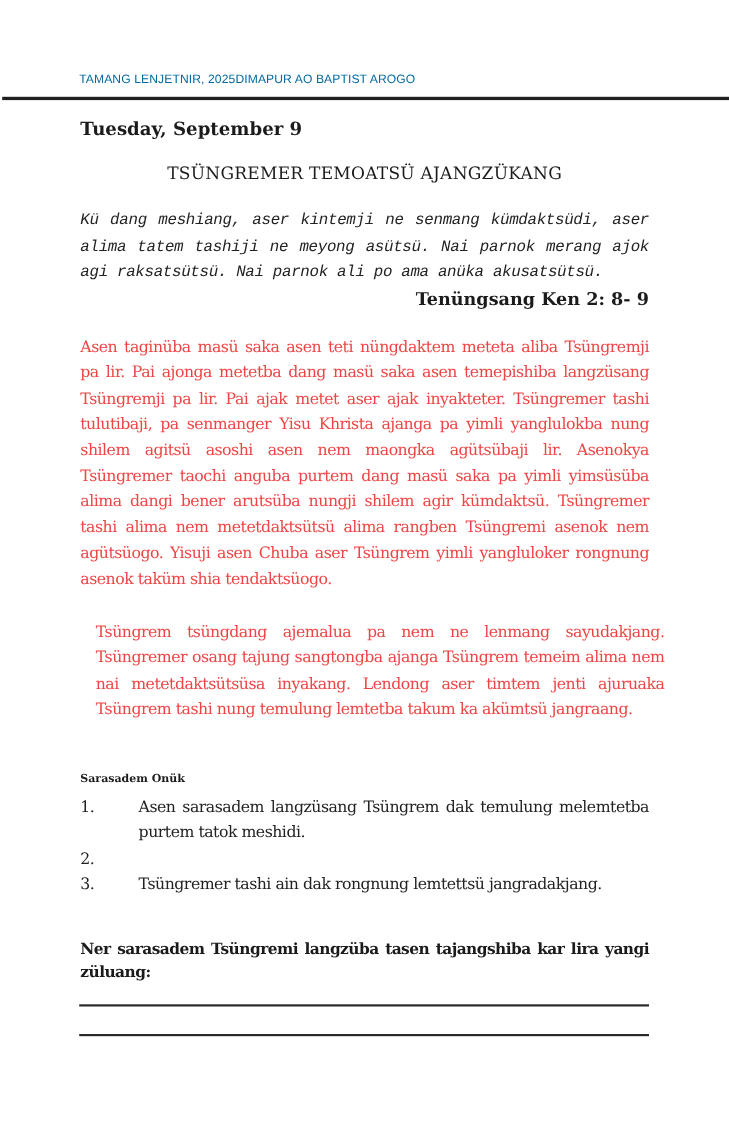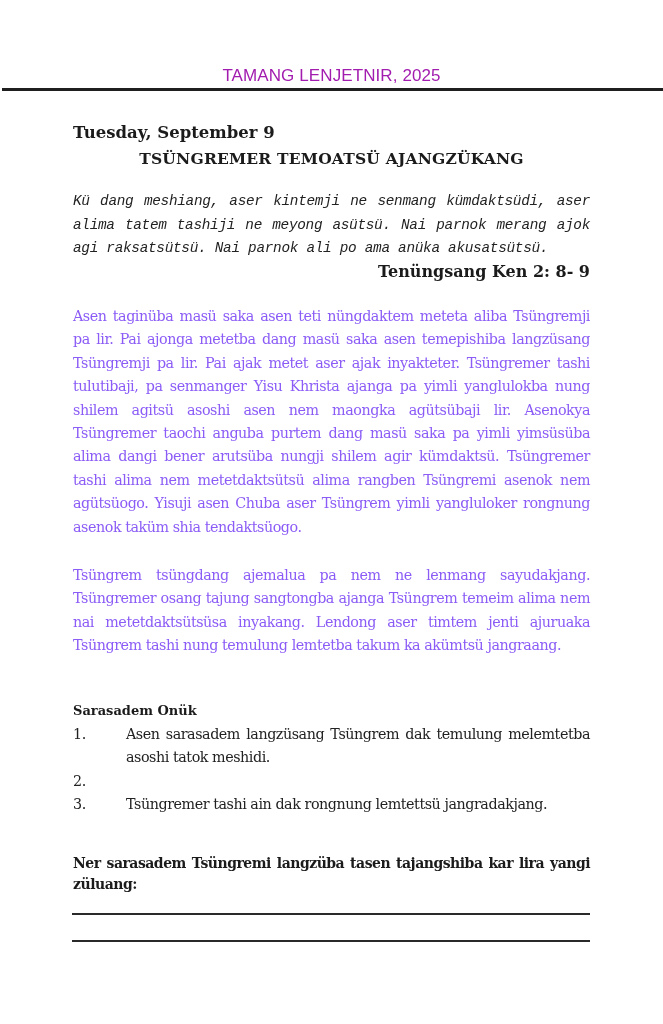--- a/index.html
+++ b/index.html
@@ -1,51 +1,51 @@
 <!DOCTYPE html>
 <html><head>
   <meta charset="utf-8">
   <style>
     html, body { margin: 0; padding: 0; background: #ffffff; }
     body { width: 663px; height: 1024px; position: relative; overflow: hidden; color: #1e1e1e; }
     .header {
       position: absolute; left: 72px; right: 72px; top: 66px;
-      display: flex; justify-content: center;
-      font-family: "Liberation Sans", sans-serif; font-size: 17px; letter-spacing: 0.1px; color: #a21caf;
+      display: flex; justify-content: flex-start;
+      font-family: "Liberation Sans", sans-serif; font-size: 11px; letter-spacing: 0.1px; color: #0369a1;
     }
     .rule {
       position: absolute; left: 2px; right: 0px; top: 88px; height: 3px; background: #1f1f1f;
     }
     .date {
-      position: absolute; left: 73px; top: 123px;
+      position: absolute; left: 73px; top: 108px;
       font-family: "DejaVu Serif", serif; font-weight: bold; font-size: 16.5px; color: #1b1b1b;
     }
     .title {
       position: absolute; left: 72px; right: 72px; top: 149px; text-align: center;
-      font-family: "DejaVu Serif", serif; font-weight: bold; font-size: 15.5px; letter-spacing: 0.2px; color: #1b1b1b;
+      font-family: "DejaVu Serif", serif; font-weight: normal; font-size: 15.5px; letter-spacing: 0.2px; color: #1b1b1b;
     }
     .verse {
       position: absolute; left: 73px; width: 517px; top: 190px;
       font-family: Liberation Mono, monospace; font-style: italic; font-size: 14.4px; line-height: 23.5px;
       text-align: justify; color: #222; letter-spacing: -0.3px;
     }
     .ref {
       position: absolute; right: 73px; top: 262px;
       font-family: "DejaVu Serif", serif; font-weight: bold; font-size: 16px; color: #1b1b1b;
     }
     .para {
       position: absolute; left: 73px; width: 517px;
       font-family: "DejaVu Serif", serif; font-size: 14.3px; line-height: 23.4px;
-      text-align: justify; text-align-last: left; color: #8b5cf6; letter-spacing: -0.45px;
+      text-align: justify; text-align-last: left; color: #ef4444; letter-spacing: -0.45px;
     }
     .p1 { top: 305px; }
-    .p2 { top: 564px; }
+    .p2 { top: 564px; margin-left: 14px; }
     .questions-title {
       position: absolute; left: 73px; top: 703px;
-      font-family: "DejaVu Serif", serif; font-weight: bold; font-size: 13px; color: #1b1b1b;
+      font-family: "DejaVu Serif", serif; font-weight: bold; font-size: 10px; color: #1b1b1b;
     }
     .qlist {
       position: absolute; left: 73px; width: 517px; top: 723px; margin: 0; padding: 0; list-style: none;
       font-family: "DejaVu Serif", serif; font-size: 14.3px; line-height: 23.4px; color: #222; letter-spacing: -0.45px;
     }
     .qlist li { display: flex; }
     .qnum { width: 53px; flex: none; }
     .qtext { flex: 1; text-align: justify; text-align-last: left; }
     .prompt {
       position: absolute; left: 73px; width: 517px; top: 853px;
@@ -56,37 +56,38 @@
       position: absolute; left: 72px; width: 518px; height: 2px; background: #2a2a2a;
     }
     .l1 { top: 913px; }
     .l2 { top: 940px; }
   </style>
 </head>
 <body>
 
 <div class="header">
   <span>TAMANG LENJETNIR, 2025</span>
+  <span>DIMAPUR AO BAPTIST AROGO</span>
 </div>
 <div class="rule"></div>
 
 <div class="date">Tuesday, September 9</div>
 <div class="title">TSÜNGREMER TEMOATSÜ AJANGZÜKANG</div>
 
 <div class="verse">Kü dang meshiang, aser kintemji ne senmang kümdaktsüdi, aser alima tatem tashiji ne meyong asütsü. Nai parnok merang ajok agi raksatsütsü. Nai parnok ali po ama anüka akusatsütsü.</div>
 <div class="ref">Tenüngsang Ken 2: 8- 9</div>
 
 <div class="para p1">Asen taginüba masü saka asen teti nüngdaktem meteta aliba Tsüngremji pa lir. Pai ajonga metetba dang masü saka asen temepishiba langzüsang Tsüngremji pa lir. Pai ajak metet aser ajak inyakteter. Tsüngremer tashi tulutibaji, pa senmanger Yisu Khrista ajanga pa yimli yanglulokba nung shilem agitsü asoshi asen nem maongka agütsübaji lir. Asenokya Tsüngremer taochi anguba purtem dang masü saka pa yimli yimsüsüba alima dangi bener arutsüba nungji shilem agir kümdaktsü. Tsüngremer tashi alima nem metetdaktsütsü alima rangben Tsüngremi asenok nem agütsüogo. Yisuji asen Chuba aser Tsüngrem yimli yangluloker rongnung asenok taküm shia tendaktsüogo.</div>
 <div class="para p2">Tsüngrem tsüngdang ajemalua pa nem ne lenmang sayudakjang. Tsüngremer osang tajung sangtongba ajanga Tsüngrem temeim alima nem nai metetdaktsütsüsa inyakang. Lendong aser timtem jenti ajuruaka Tsüngrem tashi nung temulung lemtetba takum ka akümtsü jangraang.</div>
 
 <div class="questions-title">Sarasadem Onük</div>
 <ol class="qlist">
   <li>
     <span class="qnum">1.</span>
-    <span class="qtext">Asen sarasadem langzüsang Tsüngrem dak temulung melemtetba asoshi tatok meshidi.</span>
+    <span class="qtext">Asen sarasadem langzüsang Tsüngrem dak temulung melemtetba purtem tatok meshidi.</span>
   </li>
   <li>
     <span class="qnum">2.</span>
   </li>
   <li>
     <span class="qnum">3.</span>
     <span class="qtext">Tsüngremer tashi ain dak rongnung lemtettsü jangradakjang.</span>
   </li>
 </ol>
 

